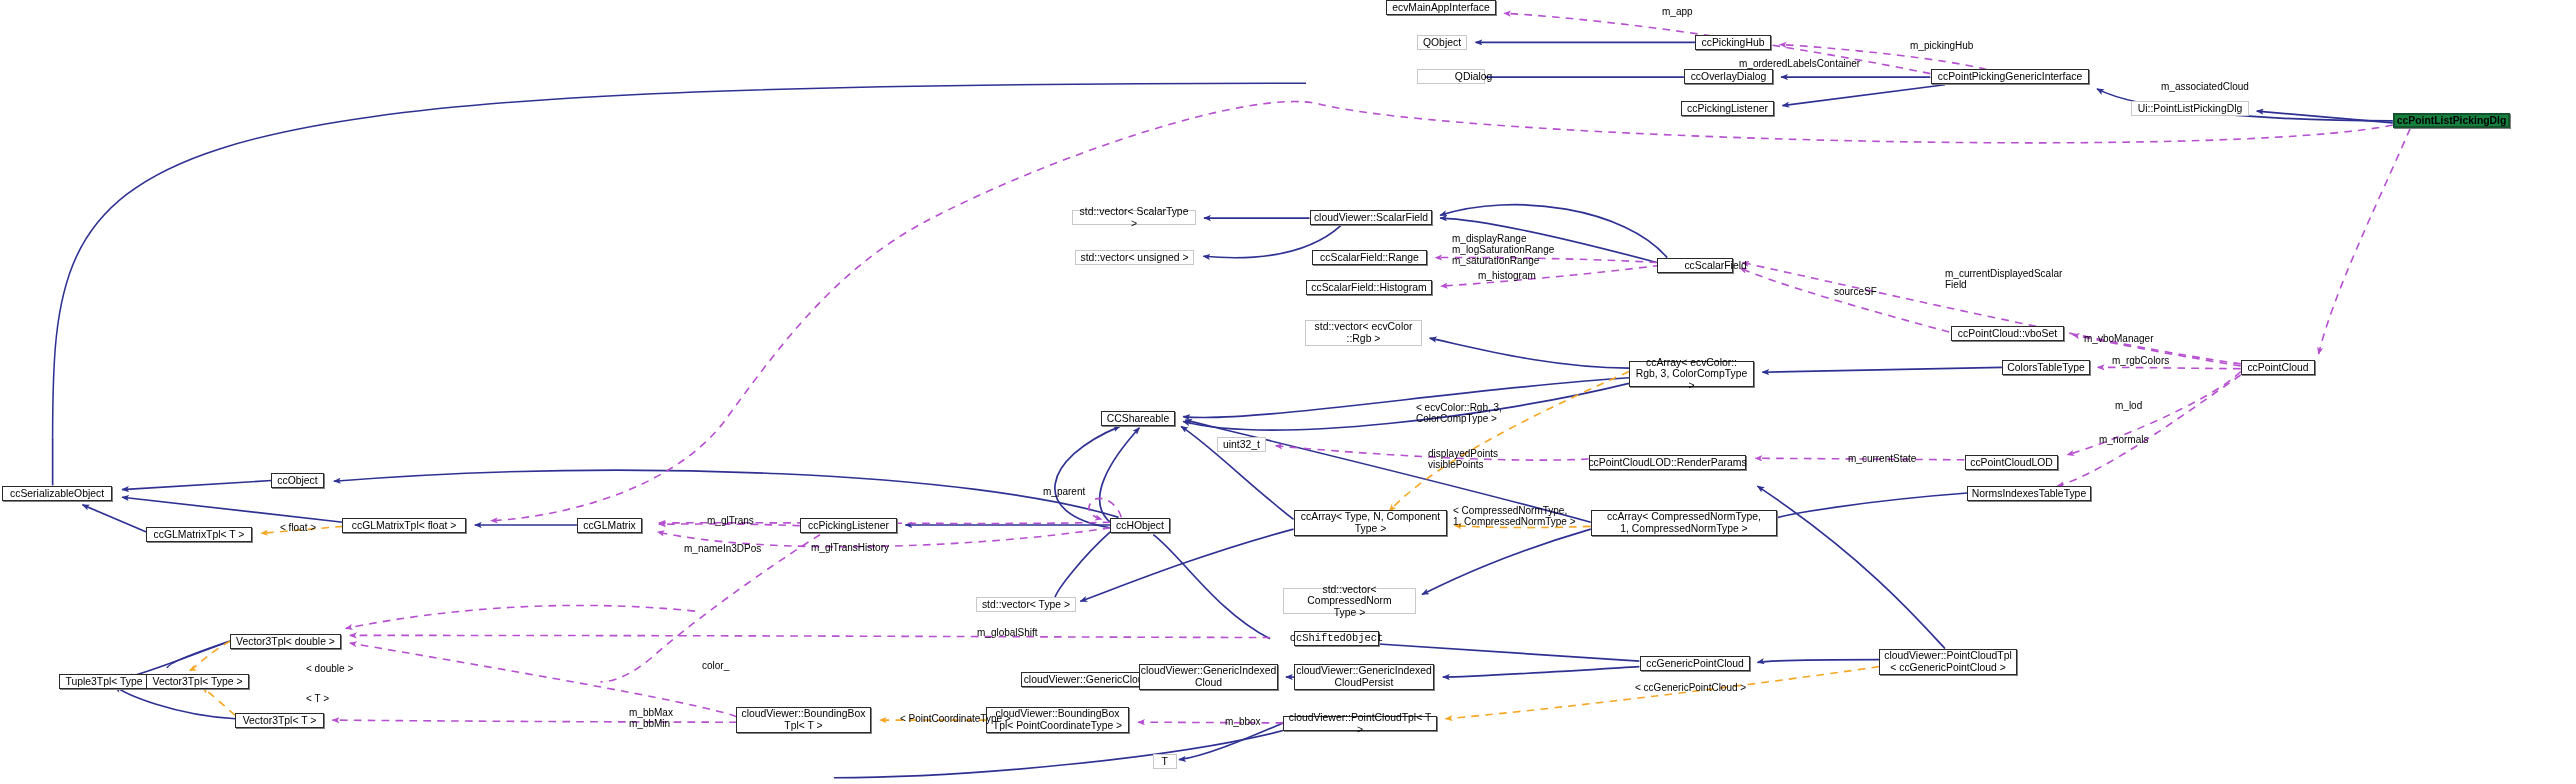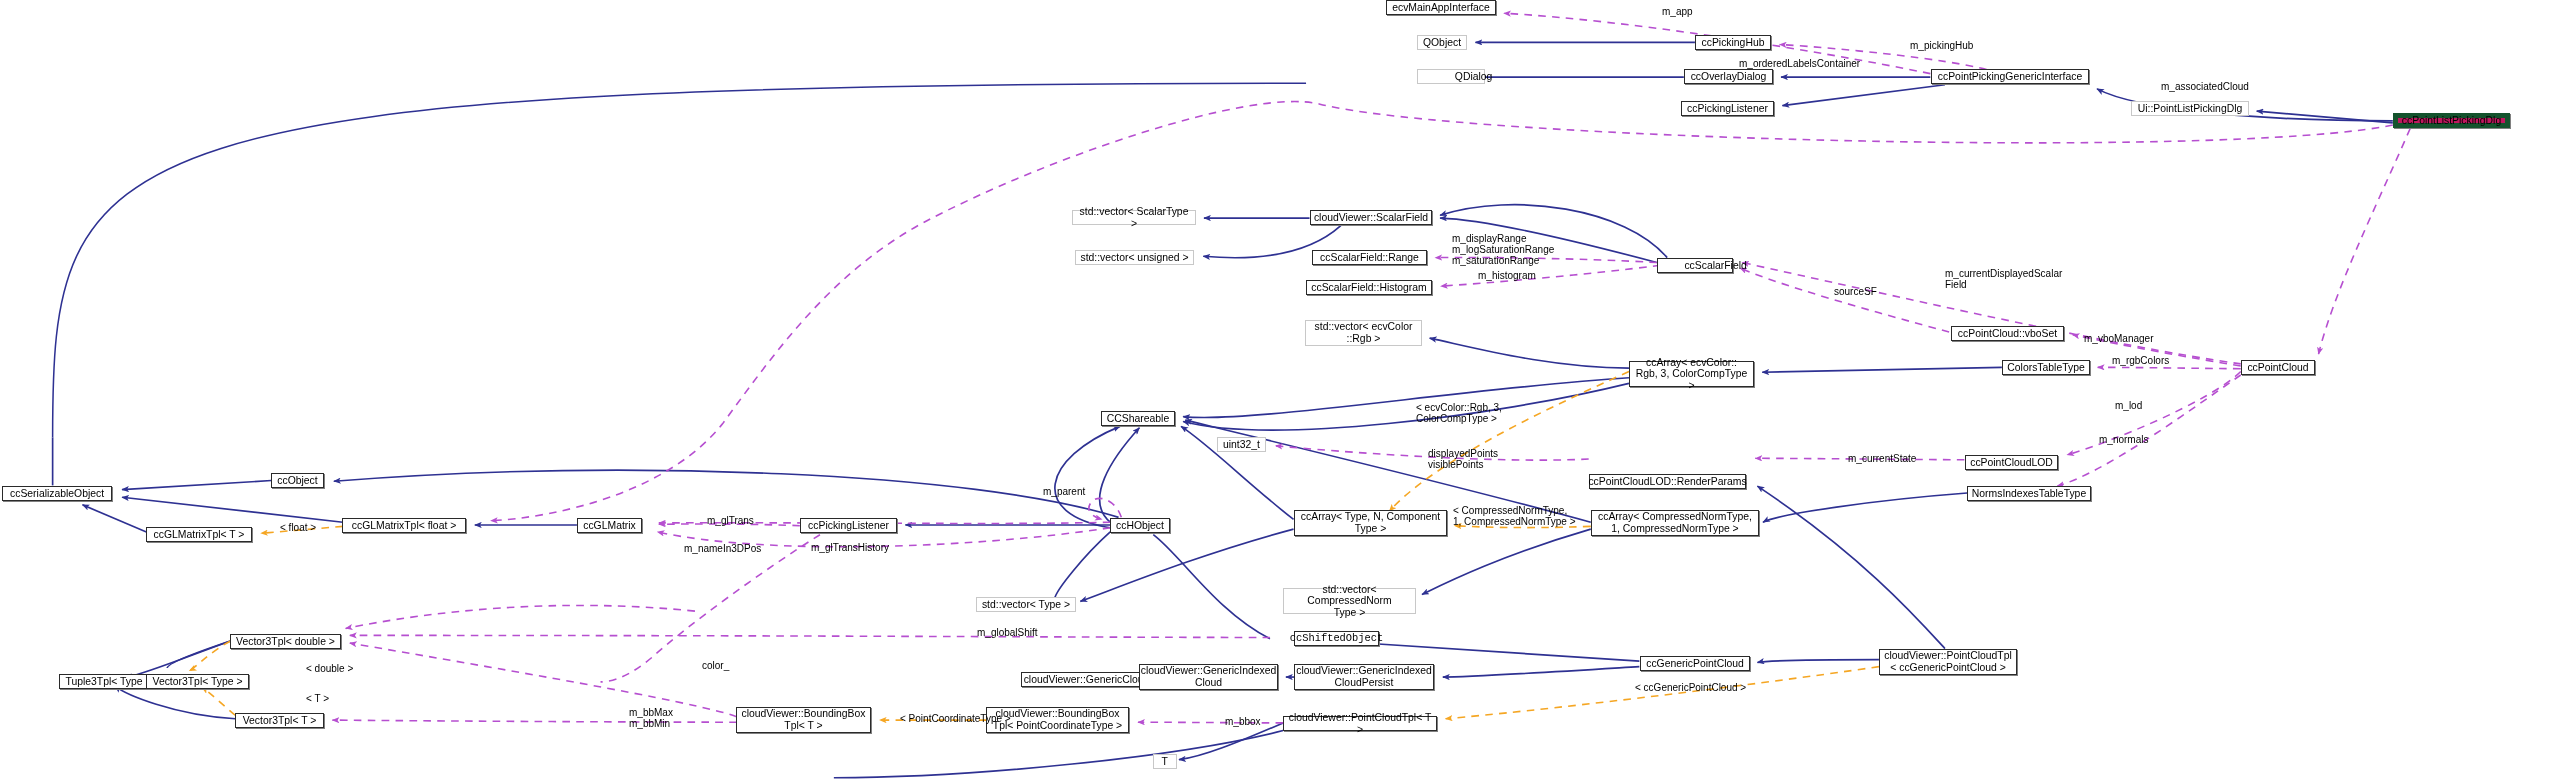--- a/index.html
+++ b/index.html
@@ -47,23 +47,24 @@
     border: 1px solid #2a2a2a;
     box-shadow: 1px 1px 0 0 #808080;
   }
   
   .node.ext {
     border: 0.7px solid #c8c8c8;
     background: #ffffff;
   }
   
   .node.current {
-    border: 5px solid #14532d;
-    background: #be185d;
+    border: 2px solid #14532d;
+    background: #15803d;
     box-shadow: 1px 1px 0 0 #808080;
+    font-weight: bold;
   }
   .edge-label {
     position: absolute;
     font-size: 10px;
     line-height: 11px;
     color: #000000;
     white-space: pre-line;
     text-align: left;
     background: transparent;
   }
@@ -202,32 +203,32 @@
       <div class="node doc" style="left: 1657px; top: 258px; width: 76px; height: 15.3px; padding-left: 44px;">ccScalarField</div>
       <div class="node ext" style="left: 1305px; top: 320px; width: 117px; height: 26.4px;">std::vector&lt; ecvColor
 ::Rgb &gt;</div>
       <div class="node doc" style="left: 1629px; top: 361px; width: 125px; height: 26.4px;">ccArray&lt; ecvColor::
 Rgb, 3, ColorCompType &gt;</div>
       <div class="node doc" style="left: 1951px; top: 326px; width: 113px; height: 15.3px;">ccPointCloud::vboSet</div>
       <div class="node doc" style="left: 2002px; top: 360px; width: 88px; height: 15.3px;">ColorsTableType</div>
       <div class="node doc" style="left: 2241px; top: 360px; width: 74px; height: 15.3px;">ccPointCloud</div>
       <div class="node doc" style="left: 1101px; top: 411px; width: 74px; height: 15.3px;">CCShareable</div>
       <div class="node ext" style="left: 1217px; top: 437px; width: 49px; height: 15.3px;">uint32_t</div>
-      <div class="node doc" style="left: 1589px; top: 474px; width: 157px; height: 15.3px;">ccPointCloudLOD::RenderParams</div>
+      <div class="node doc" style="left: 1589px; top: 455px; width: 157px; height: 15.3px;">ccPointCloudLOD::RenderParams</div>
       <div class="node doc" style="left: 1965px; top: 455px; width: 93px; height: 15.3px;">ccPointCloudLOD</div>
       <div class="node doc" style="left: 2.1px; top: 486px; width: 110px; height: 15.3px;">ccSerializableObject</div>
       <div class="node doc" style="left: 271px; top: 473px; width: 53px; height: 15.3px;">ccObject</div>
       <div class="node doc" style="left: 342px; top: 518px; width: 124px; height: 15.3px;">ccGLMatrixTpl&lt; float &gt;</div>
       <div class="node doc" style="left: 146px; top: 527px; width: 106px; height: 15.3px;">ccGLMatrixTpl&lt; T &gt;</div>
       <div class="node doc" style="left: 577px; top: 518px; width: 65px; height: 15.3px;">ccGLMatrix</div>
       <div class="node doc" style="left: 800px; top: 518px; width: 97px; height: 15.3px;">ccPickingListener</div>
       <div class="node doc" style="left: 1110px; top: 518px; width: 60px; height: 15.3px;">ccHObject</div>
       <div class="node doc" style="left: 1294px; top: 510px; width: 153px; height: 26.4px;">ccArray&lt; Type, N, Component
 Type &gt;</div>
-      <div class="node doc" style="left: 1591px; top: 510px; width: 168px; height: 26.4px;">ccArray&lt; CompressedNormType,
+      <div class="node doc" style="left: 1591px; top: 510px; width: 186px; height: 26.4px;">ccArray&lt; CompressedNormType,
 1, CompressedNormType &gt;</div>
       <div class="node doc" style="left: 1967px; top: 486px; width: 124px; height: 15.3px;">NormsIndexesTableType</div>
       <div class="node ext" style="left: 976px; top: 597px; width: 100px; height: 15.3px;">std::vector&lt; Type &gt;</div>
       <div class="node ext" style="left: 1283px; top: 588px; width: 133px; height: 26.4px;">std::vector&lt; CompressedNorm
 Type &gt;</div>
       <div class="node doc" style="left: 1294px; top: 631px; width: 85px; height: 15.3px; font-family: Liberation Mono, monospace;">ccShiftedObject</div>
       <div class="node doc" style="left: 230px; top: 634px; width: 111px; height: 15.3px;">Vector3Tpl&lt; double &gt;</div>
       <div class="node doc" style="left: 59px; top: 674px; width: 99px; height: 15.3px;">Tuple3Tpl&lt; Type &gt;</div>
       <div class="node doc" style="left: 146px; top: 674px; width: 103px; height: 15.3px;">Vector3Tpl&lt; Type &gt;</div>
       <div class="node doc" style="left: 235px; top: 713px; width: 89px; height: 15.3px;">Vector3Tpl&lt; T &gt;</div>

